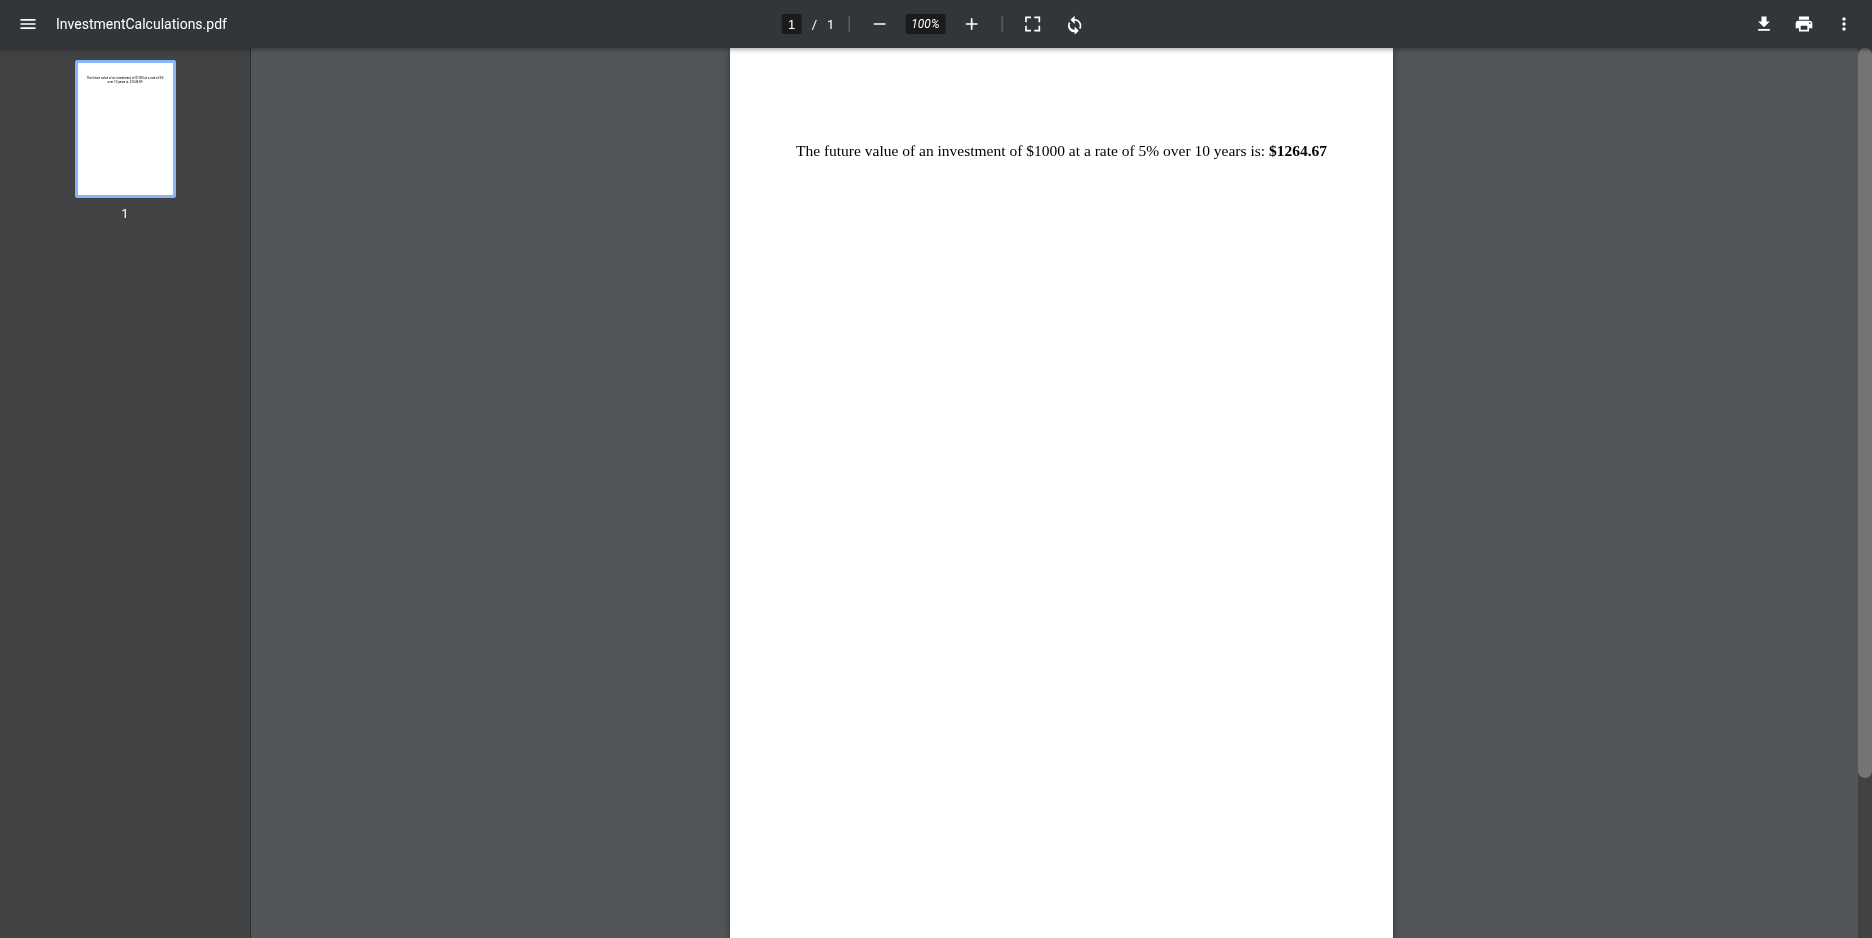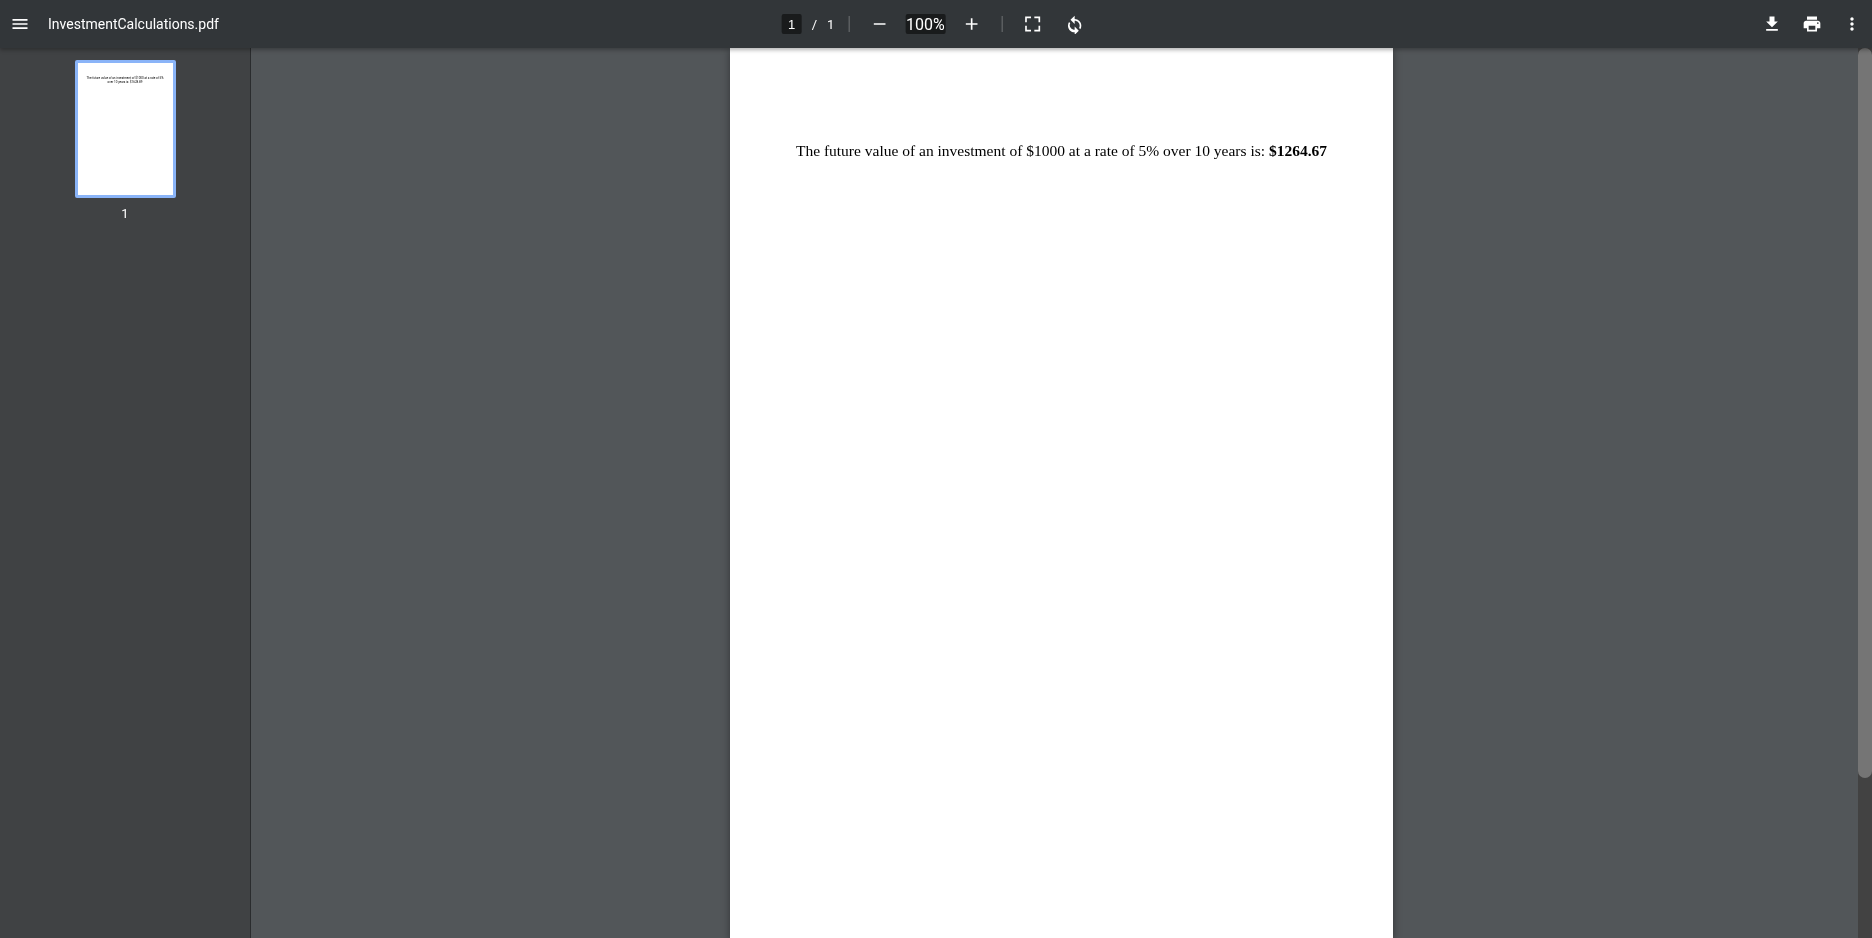--- a/index.html
+++ b/index.html
@@ -14,21 +14,21 @@
       width: 1872px;
       overflow: hidden;
       position: relative;
     }
     .toolbar {
       background: #323639;
       height: 48px;
       display: flex;
       align-items: center;
       color: #fff;
-      padding: 0 4px;
+      padding: 0 12px;
       box-shadow: 0 2px 4px rgba(0,0,0,0.3);
       position: relative;
       z-index: 10;
     }
     .toolbar-left {
       display: flex;
       align-items: center;
       gap: 12px;
     }
     .icon-btn {
@@ -77,25 +77,26 @@
       background: rgba(255,255,255,0.3);
       margin: 0 4px;
     }
     .zoom-box {
       width: 40px;
       height: 20px;
       background: #191b1c;
       color: #fff;
       border: none;
       text-align: center;
-      font-size: 16px;
+      font-size: 12px;
       border-radius: 2px;
       display: flex;
       align-items: center;
       justify-content: center;
+      font-style: italic;
     }
     .toolbar-right {
       margin-left: auto;
       display: flex;
       align-items: center;
       gap: 8px;
     }
     .content-area {
       display: flex;
       height: calc(100% - 48px);

